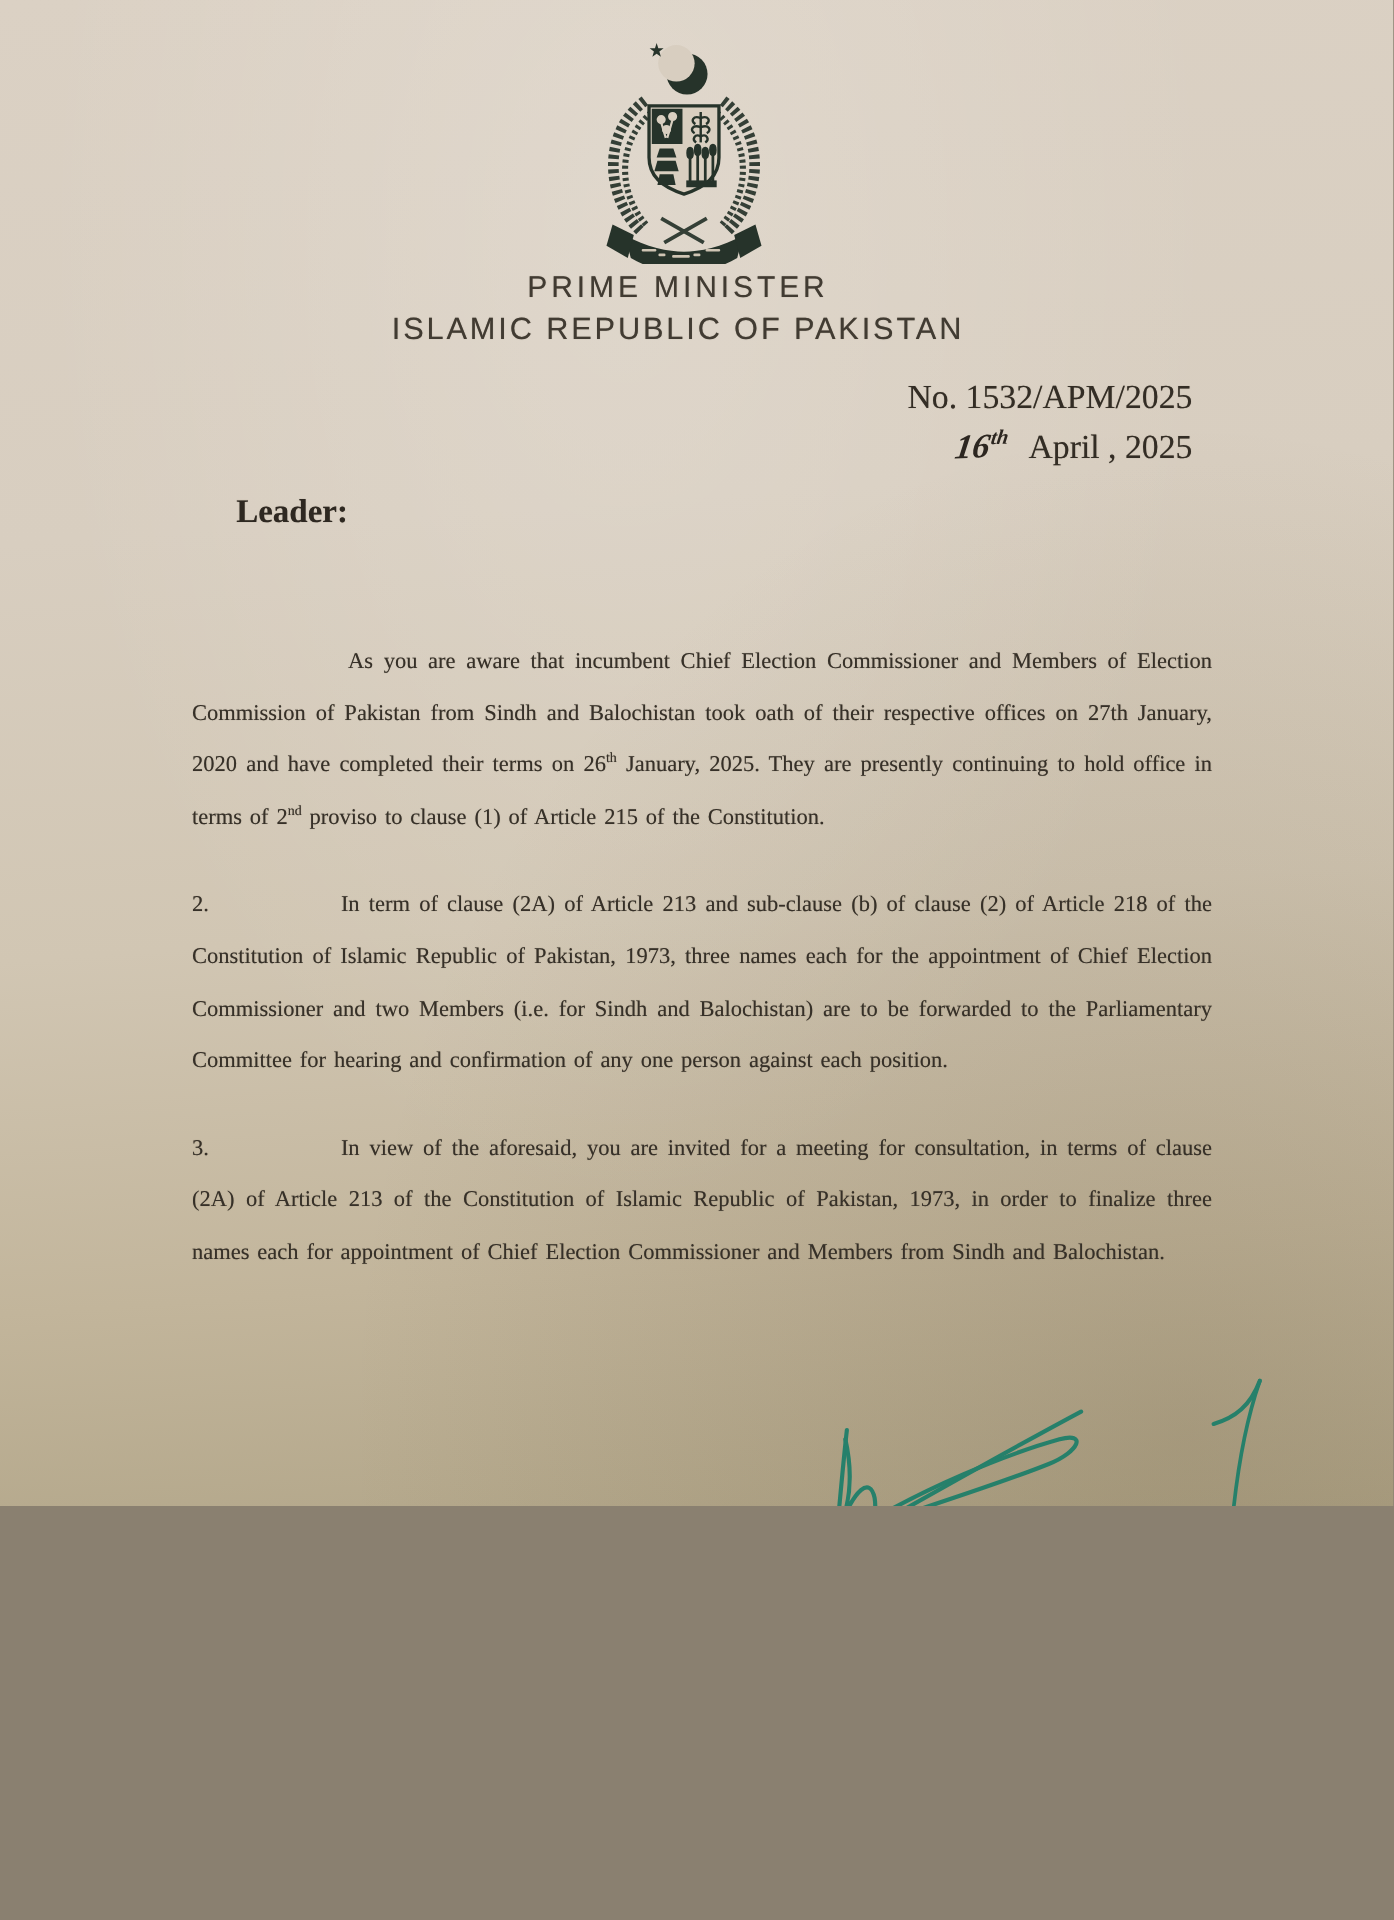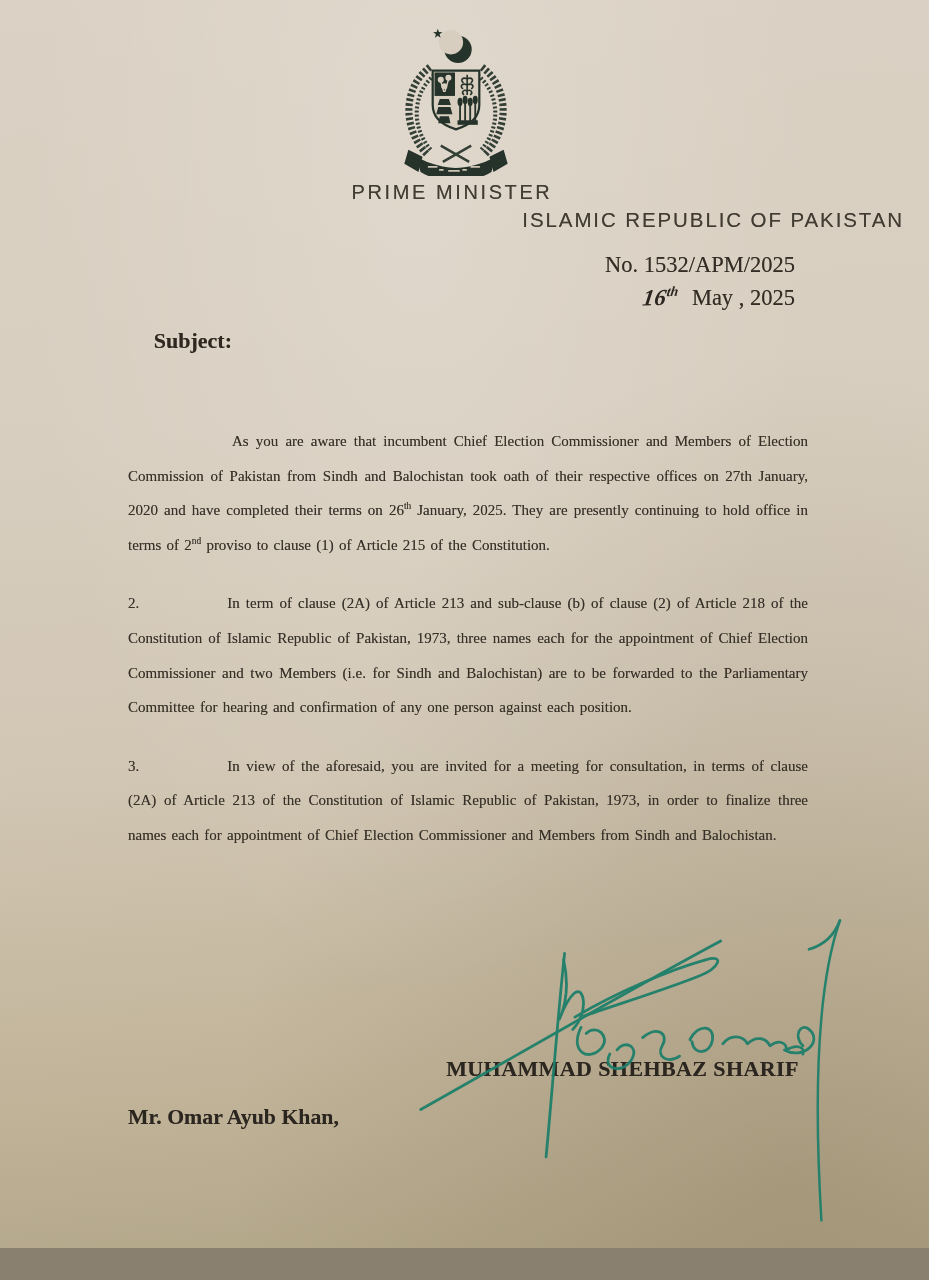--- a/index.html
+++ b/index.html
@@ -1,38 +1,38 @@
 <!DOCTYPE html>
 <html><head>
 <meta charset="utf-8">
 <style>
   html,body{margin:0;padding:0;background:#8a8070;}
   .page{
     position:relative;
-    width:929px;height:1248px;
+    width:929px;height:1004px;
     margin:0 auto;
     overflow:hidden;
     background:
       radial-gradient(ellipse at 45% 15%, rgba(255,255,255,.16), rgba(255,255,255,0) 55%),
       radial-gradient(ellipse at 85% 95%, rgba(90,75,45,.18), rgba(90,75,45,0) 50%),
       linear-gradient(176deg,#dbd1c4 0%,#d8cec0 34%,#d1c6b3 60%,#c2b59b 82%,#b1a588 100%);
     font-family:"Liberation Serif","DejaVu Serif",serif;
     color:#38322a;
   }
   .soft{ text-shadow:0 0 .5px rgba(66,56,42,.55);text-align:right; }
 
   
   .emblem{ position:absolute; left:388px; top:24px; width:136px; height:152px; }
   .lh-title{
     position:absolute; left:0; top:181px; width:904px; text-align:center;
     font-family:"Liberation Sans","DejaVu Sans",sans-serif;
     font-size:20px; letter-spacing:2.6px; color:#413b32; font-weight:500;
   }
   .lh-sub{
-    position:absolute; left:0; top:208px; width:904px; text-align:right;
+    position:absolute; left:0; top:208px; width:904px; text-align:center;
     font-family:"Liberation Sans","DejaVu Sans",sans-serif;
     font-size:20.5px; letter-spacing:1.9px; color:#413b32; font-weight:500;
   }
 
   
   .refblock{ position:absolute; right:134px; top:248px; text-align:right; line-height:33px; font-size:22.5px; color:#332d25;}
   .hand{
     display:inline-block; margin-right:14px;
     font-style:italic; font-weight:bold; font-size:23px; color:#2c2620;
     transform:skewX(-10deg) rotate(-2deg);
@@ -131,26 +131,26 @@
       <path d="M49,144 h3 M72,144 h3"></path>
     </g>
   </svg>
 
   <div class="lh-title soft">PRIME MINISTER</div>
   <div class="lh-sub soft">ISLAMIC REPUBLIC OF PAKISTAN</div>
 
   <div class="refblock">
     <div class="soft">No. 1532/APM/2025</div>
     <div>
-      <span class="hand">16<sup>th</sup></span><span class="soft">May , 2025</span>
+      <span class="hand">16<sup>th</sup></span><span class="soft">April , 2025</span>
     </div>
   </div>
 
   <div class="subject">
-    <div class="subject-label soft">Subject:</div>
+    <div class="subject-label soft">Leader:</div>
   </div>
 
   <div class="body-text soft">
     <p class="p-indent">
       <span>As you are aware that incumbent Chief Election Commissioner and Members of Election Commission of Pakistan from Sindh and Balochistan took oath of their respective offices on 27th January, 2020 and have completed their terms on 26<sup>th</sup> January, 2025.  They are presently continuing to hold office in terms of 2<sup>nd</sup> proviso to clause (1) of Article 215 of the Constitution.</span>
     </p>
     <p>
       <span class="pnum">2.</span><span class="ptab"></span><span>In term of clause (2A) of Article 213 and sub-clause (b) of clause (2) of Article 218 of the Constitution of Islamic Republic of Pakistan, 1973, three names each for the appointment of Chief Election Commissioner and two Members (i.e. for Sindh and Balochistan) are to be forwarded to the Parliamentary Committee for hearing and confirmation of any one person against each position.</span>
     </p>
     <p>

